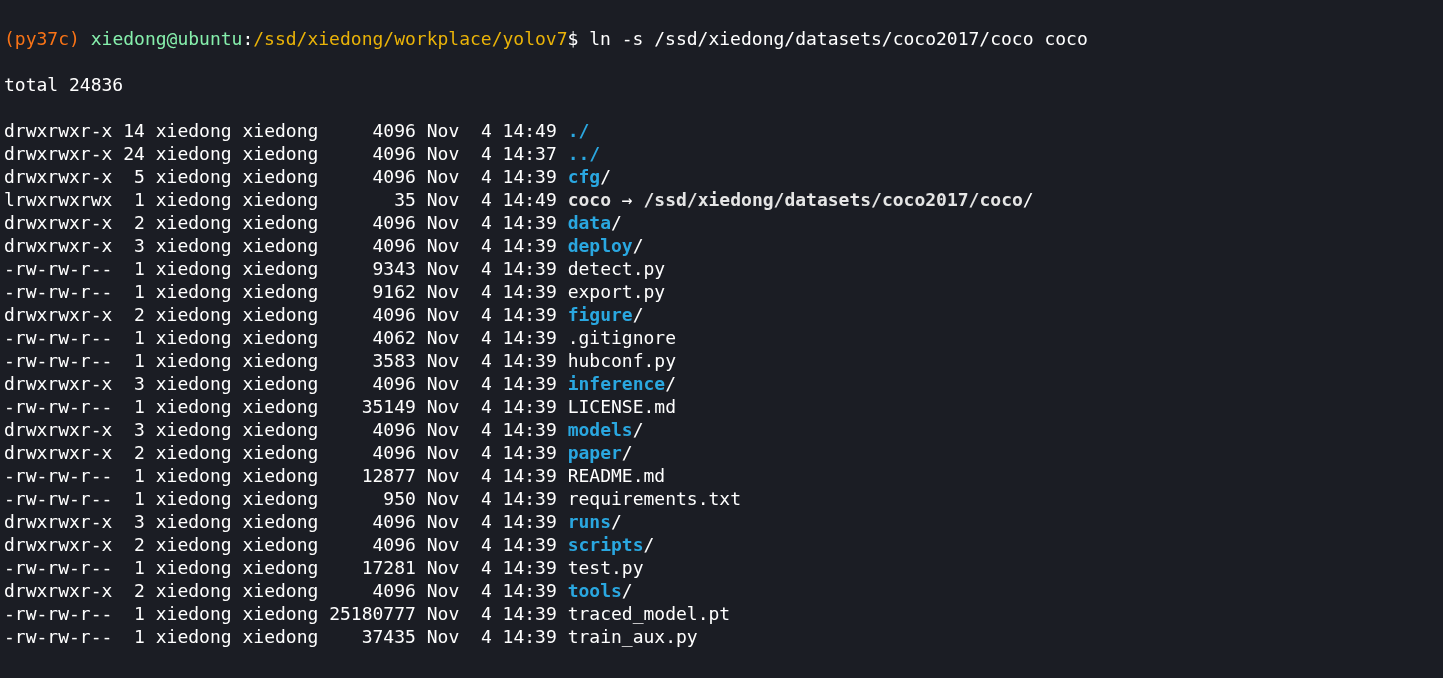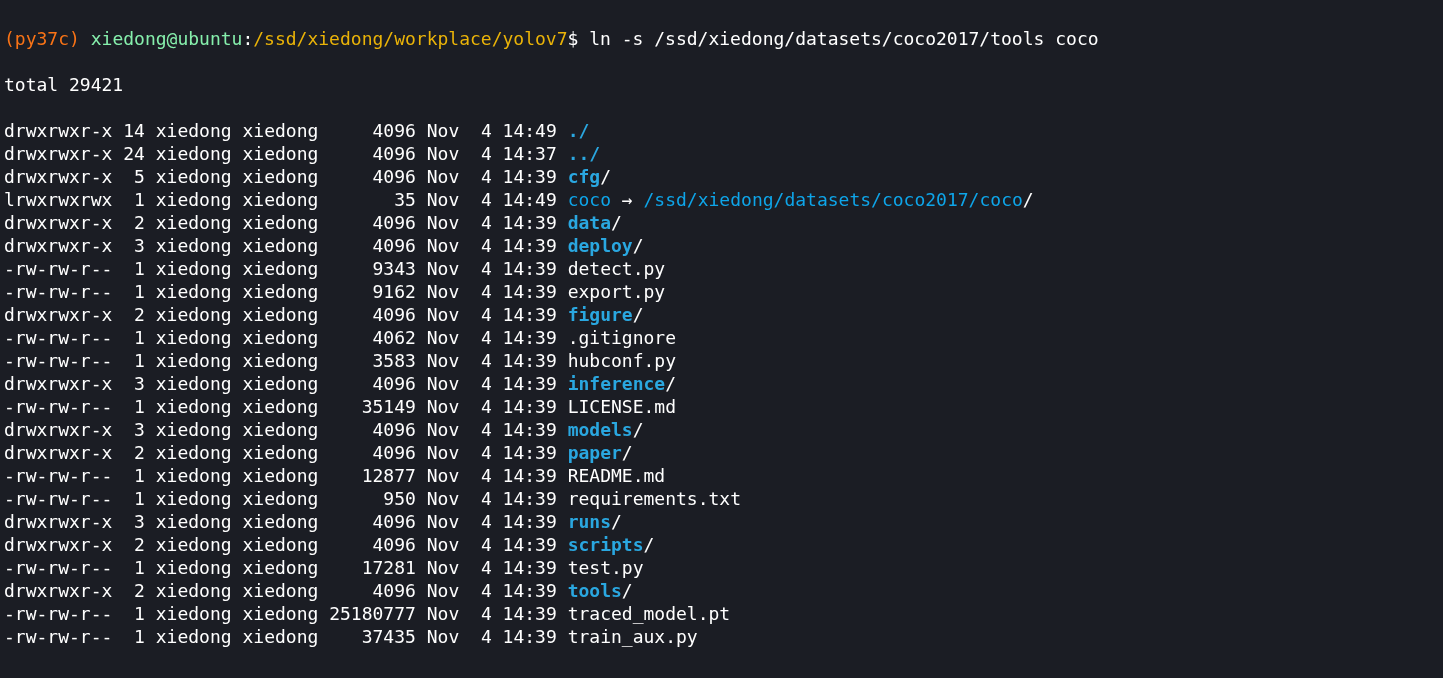--- a/index.html
+++ b/index.html
@@ -17,25 +17,25 @@
   .terminal {
     padding: 4px 4px;
     white-space: pre;
   }
   .env    { color: #f97316; }
   .user   { color: #86efac; }
   .path   { color: #eab308; }
   .prompt { color: #ffffff; }
   .cmd    { color: #ffffff; }
   .dir    { color: #2aa7e0; font-weight: bold; }
-  .link   { color: #0ea5e9; font-weight: normal; }
+  .link   { color: #e5e5e5; font-weight: bold; }
   .arrow  { color: #ffffff; }
   .white  { color: #ffffff; }   
   .line { display:block; }
 </style>
 </head>
 <body>
 
 <div class="terminal">
-<span class="line"><span class="env">(py37c) </span><span class="user">xiedong@ubuntu</span><span class="white">:</span><span class="path">/ssd/xiedong/workplace/yolov7</span><span class="prompt">$</span> <span class="cmd">ln -s /ssd/xiedong/datasets/coco2017/tools coco</span></span>
-<span class="line white">total 29421</span>
+<span class="line"><span class="env">(py37c) </span><span class="user">xiedong@ubuntu</span><span class="white">:</span><span class="path">/ssd/xiedong/workplace/yolov7</span><span class="prompt">$</span> <span class="cmd">ln -s /ssd/xiedong/datasets/coco2017/coco coco</span></span>
+<span class="line white">total 24836</span>
 <span id="rows-container"><span class="line"><span class="white">drwxrwxr-x</span> <span class="white">14</span> <span class="white">xiedong</span> <span class="white">xiedong</span> <span class="white">    4096</span> <span class="white">Nov</span> <span class="white"> 4</span> <span class="white">14:49</span> <span class="dir">./</span></span><span class="line"><span class="white">drwxrwxr-x</span> <span class="white">24</span> <span class="white">xiedong</span> <span class="white">xiedong</span> <span class="white">    4096</span> <span class="white">Nov</span> <span class="white"> 4</span> <span class="white">14:37</span> <span class="dir">../</span></span><span class="line"><span class="white">drwxrwxr-x</span> <span class="white"> 5</span> <span class="white">xiedong</span> <span class="white">xiedong</span> <span class="white">    4096</span> <span class="white">Nov</span> <span class="white"> 4</span> <span class="white">14:39</span> <span class="dir">cfg</span><span class="white">/</span></span><span class="line"><span class="white">lrwxrwxrwx</span> <span class="white"> 1</span> <span class="white">xiedong</span> <span class="white">xiedong</span> <span class="white">      35</span> <span class="white">Nov</span> <span class="white"> 4</span> <span class="white">14:49</span> <span class="link">coco</span> <span class="arrow">→</span> <span class="link">/ssd/xiedong/datasets/coco2017/coco</span><span class="white">/</span></span><span class="line"><span class="white">drwxrwxr-x</span> <span class="white"> 2</span> <span class="white">xiedong</span> <span class="white">xiedong</span> <span class="white">    4096</span> <span class="white">Nov</span> <span class="white"> 4</span> <span class="white">14:39</span> <span class="dir">data</span><span class="white">/</span></span><span class="line"><span class="white">drwxrwxr-x</span> <span class="white"> 3</span> <span class="white">xiedong</span> <span class="white">xiedong</span> <span class="white">    4096</span> <span class="white">Nov</span> <span class="white"> 4</span> <span class="white">14:39</span> <span class="dir">deploy</span><span class="white">/</span></span><span class="line"><span class="white">-rw-rw-r--</span> <span class="white"> 1</span> <span class="white">xiedong</span> <span class="white">xiedong</span> <span class="white">    9343</span> <span class="white">Nov</span> <span class="white"> 4</span> <span class="white">14:39</span> <span class="white">detect.py</span></span><span class="line"><span class="white">-rw-rw-r--</span> <span class="white"> 1</span> <span class="white">xiedong</span> <span class="white">xiedong</span> <span class="white">    9162</span> <span class="white">Nov</span> <span class="white"> 4</span> <span class="white">14:39</span> <span class="white">export.py</span></span><span class="line"><span class="white">drwxrwxr-x</span> <span class="white"> 2</span> <span class="white">xiedong</span> <span class="white">xiedong</span> <span class="white">    4096</span> <span class="white">Nov</span> <span class="white"> 4</span> <span class="white">14:39</span> <span class="dir">figure</span><span class="white">/</span></span><span class="line"><span class="white">-rw-rw-r--</span> <span class="white"> 1</span> <span class="white">xiedong</span> <span class="white">xiedong</span> <span class="white">    4062</span> <span class="white">Nov</span> <span class="white"> 4</span> <span class="white">14:39</span> <span class="white">.gitignore</span></span><span class="line"><span class="white">-rw-rw-r--</span> <span class="white"> 1</span> <span class="white">xiedong</span> <span class="white">xiedong</span> <span class="white">    3583</span> <span class="white">Nov</span> <span class="white"> 4</span> <span class="white">14:39</span> <span class="white">hubconf.py</span></span><span class="line"><span class="white">drwxrwxr-x</span> <span class="white"> 3</span> <span class="white">xiedong</span> <span class="white">xiedong</span> <span class="white">    4096</span> <span class="white">Nov</span> <span class="white"> 4</span> <span class="white">14:39</span> <span class="dir">inference</span><span class="white">/</span></span><span class="line"><span class="white">-rw-rw-r--</span> <span class="white"> 1</span> <span class="white">xiedong</span> <span class="white">xiedong</span> <span class="white">   35149</span> <span class="white">Nov</span> <span class="white"> 4</span> <span class="white">14:39</span> <span class="white">LICENSE.md</span></span><span class="line"><span class="white">drwxrwxr-x</span> <span class="white"> 3</span> <span class="white">xiedong</span> <span class="white">xiedong</span> <span class="white">    4096</span> <span class="white">Nov</span> <span class="white"> 4</span> <span class="white">14:39</span> <span class="dir">models</span><span class="white">/</span></span><span class="line"><span class="white">drwxrwxr-x</span> <span class="white"> 2</span> <span class="white">xiedong</span> <span class="white">xiedong</span> <span class="white">    4096</span> <span class="white">Nov</span> <span class="white"> 4</span> <span class="white">14:39</span> <span class="dir">paper</span><span class="white">/</span></span><span class="line"><span class="white">-rw-rw-r--</span> <span class="white"> 1</span> <span class="white">xiedong</span> <span class="white">xiedong</span> <span class="white">   12877</span> <span class="white">Nov</span> <span class="white"> 4</span> <span class="white">14:39</span> <span class="white">README.md</span></span><span class="line"><span class="white">-rw-rw-r--</span> <span class="white"> 1</span> <span class="white">xiedong</span> <span class="white">xiedong</span> <span class="white">     950</span> <span class="white">Nov</span> <span class="white"> 4</span> <span class="white">14:39</span> <span class="white">requirements.txt</span></span><span class="line"><span class="white">drwxrwxr-x</span> <span class="white"> 3</span> <span class="white">xiedong</span> <span class="white">xiedong</span> <span class="white">    4096</span> <span class="white">Nov</span> <span class="white"> 4</span> <span class="white">14:39</span> <span class="dir">runs</span><span class="white">/</span></span><span class="line"><span class="white">drwxrwxr-x</span> <span class="white"> 2</span> <span class="white">xiedong</span> <span class="white">xiedong</span> <span class="white">    4096</span> <span class="white">Nov</span> <span class="white"> 4</span> <span class="white">14:39</span> <span class="dir">scripts</span><span class="white">/</span></span><span class="line"><span class="white">-rw-rw-r--</span> <span class="white"> 1</span> <span class="white">xiedong</span> <span class="white">xiedong</span> <span class="white">   17281</span> <span class="white">Nov</span> <span class="white"> 4</span> <span class="white">14:39</span> <span class="white">test.py</span></span><span class="line"><span class="white">drwxrwxr-x</span> <span class="white"> 2</span> <span class="white">xiedong</span> <span class="white">xiedong</span> <span class="white">    4096</span> <span class="white">Nov</span> <span class="white"> 4</span> <span class="white">14:39</span> <span class="dir">tools</span><span class="white">/</span></span><span class="line"><span class="white">-rw-rw-r--</span> <span class="white"> 1</span> <span class="white">xiedong</span> <span class="white">xiedong</span> <span class="white">25180777</span> <span class="white">Nov</span> <span class="white"> 4</span> <span class="white">14:39</span> <span class="white">traced_model.pt</span></span><span class="line"><span class="white">-rw-rw-r--</span> <span class="white"> 1</span> <span class="white">xiedong</span> <span class="white">xiedong</span> <span class="white">   37435</span> <span class="white">Nov</span> <span class="white"> 4</span> <span class="white">14:39</span> <span class="white">train_aux.py</span></span></span>
 </div>
 
 </body></html>

